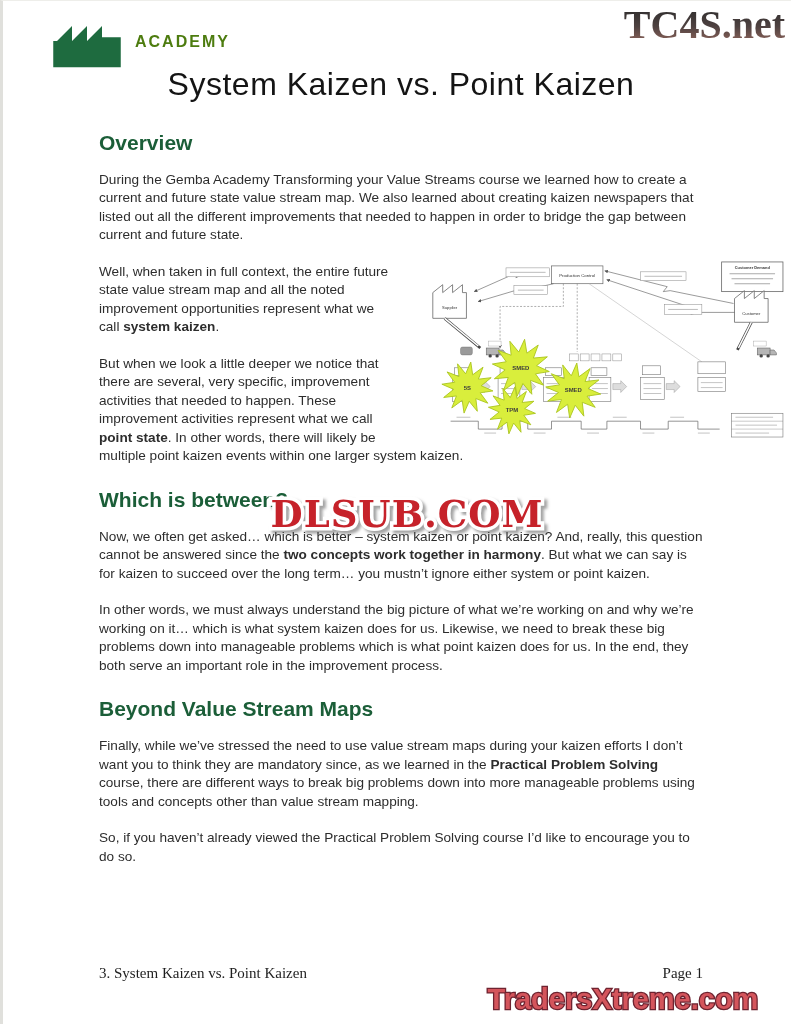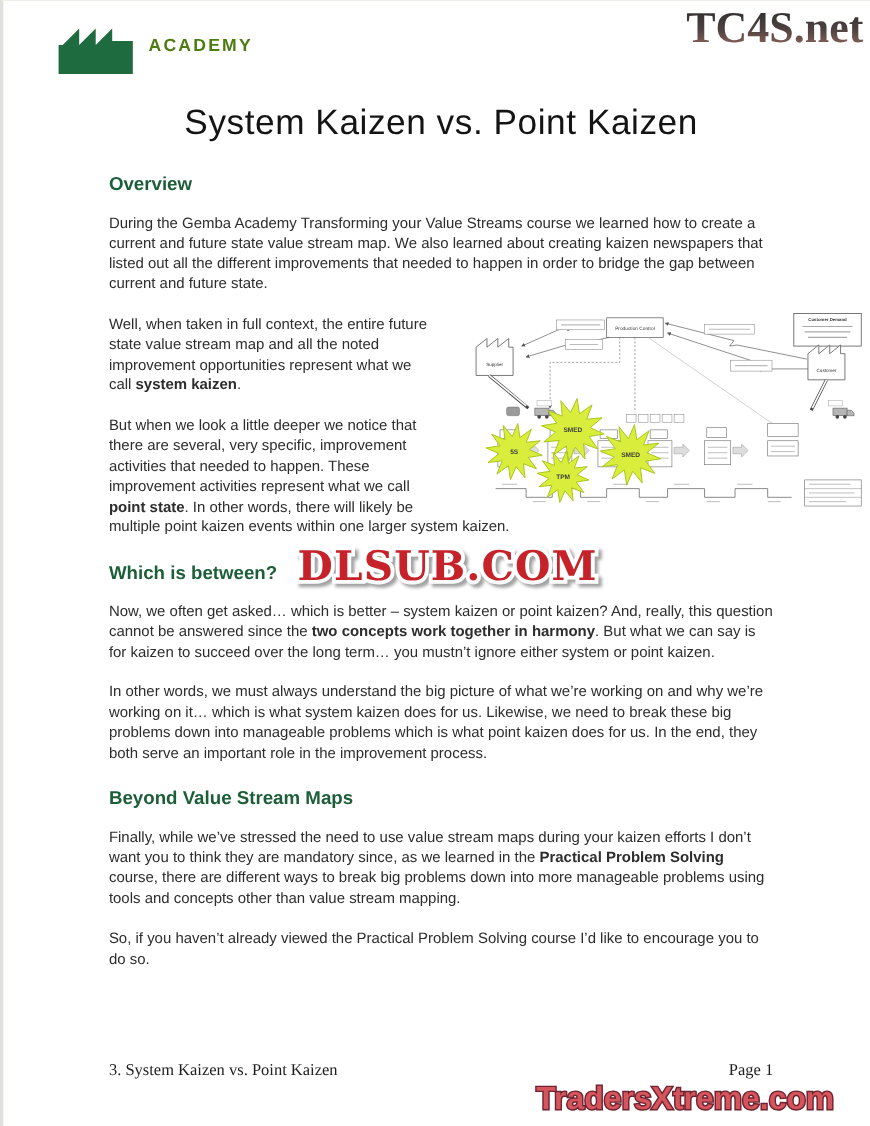--- a/index.html
+++ b/index.html
@@ -15,23 +15,23 @@
   .logo-name{color:#1e6b3f;font-weight:bold;font-size:31px;letter-spacing:0.5px;}
   .logo-sub{color:#4d7c0f;font-weight:bold;font-size:16px;letter-spacing:2px;margin-top:2px;}
   .tc4s{
     position:absolute;top:0px;right:6px;font-size:40px;font-weight:bold;letter-spacing:0px;
     background:linear-gradient(180deg,#2c2c2c 12%,#4f4241 55%,#996a5f 95%);
     -webkit-background-clip:text;background-clip:text;color:transparent;
     filter:drop-shadow(1px 1px 0.5px rgba(255,255,255,0.7));
     font-family:Liberation Serif, serif;
   }
   
-  .main{padding:92px 88px 0 96px;}
+  .main{padding:65px 88px 0 96px;}
   h1{font-weight:400;font-size:32px;color:#141414;text-align:center;margin:0 0 28px;letter-spacing:0.5px;}
-  h2{color:#1b5e38;font-size:17px;margin:22px 0 16px;clear:both;}
+  h2{color:#1b5e38;font-size:21px;margin:22px 0 16px;clear:both;}
   .main p{font-size:13.6px;line-height:1.36;margin:0 0 18px;text-align:left;}
   .main p b{font-weight:bold;}
   
   .vsm{float:right;width:388px;height:182px;margin:-6px -88px 4px 8px;}
   .vsm svg{width:100%;height:100%;display:block;}
   .burst{fill:#d9ee3c;stroke:#a9c41c;stroke-width:0.9;}
   .vsm text{font-family:"Liberation Sans",sans-serif;}
   
   .footer{
     position:absolute;left:96px;right:88px;bottom:42px;display:flex;justify-content:space-between;

